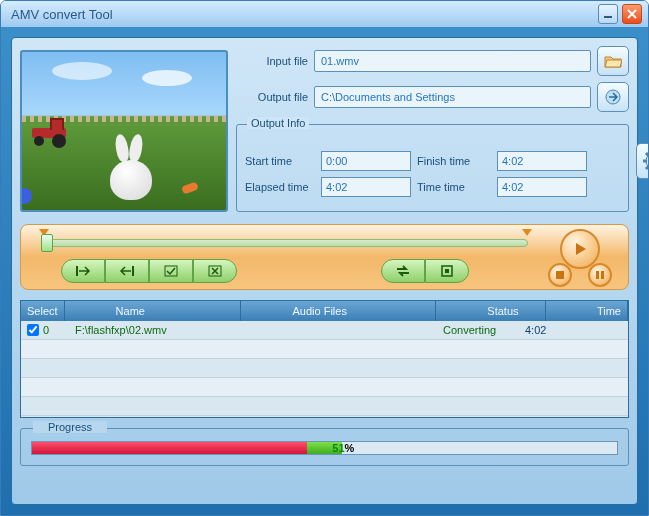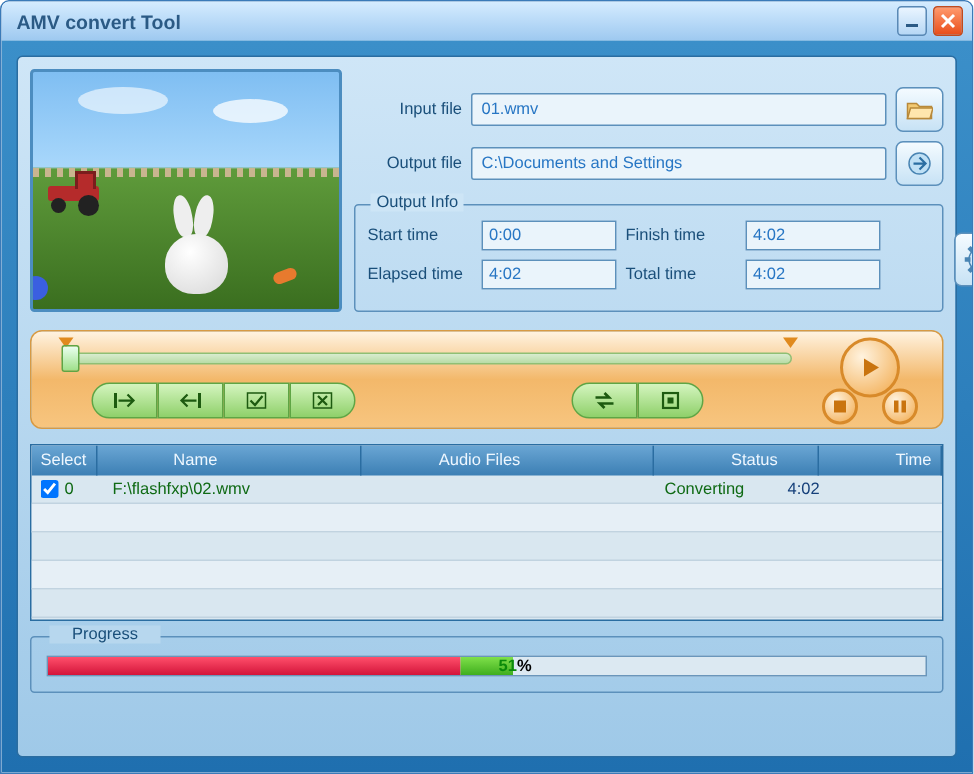--- a/index.html
+++ b/index.html
@@ -1,19 +1,19 @@
 <!DOCTYPE html>
 <html><head>
 <meta charset="utf-8">
 <style>
   * { box-sizing: border-box; margin: 0; padding: 0; font-family: "Tahoma", sans-serif; font-size: 11px; }
   body { background: #fff; }
   .window { width: 649px; height: 516px; border: 1px solid #3a7ab8; border-radius: 6px 6px 0 0; overflow: hidden; position: relative; }
   .titlebar { height: 26px; background: linear-gradient(#d5ecff,#9ec9f0); display: flex; align-items: center; padding: 0 6px; }
-  .titlebar .title { color: #2b5a85; font-size: 13px; font-weight: bold; flex: 1; padding-left: 4px; }
+  .titlebar .title { color: #2b5a85; font-size: 13px; font-weight: normal; flex: 1; padding-left: 4px; }
   .winbtn { width: 20px; height: 20px; border: 1px solid #5a89b5; border-radius: 3px; margin-left: 4px; display: flex; align-items: center; justify-content: center; cursor: pointer; }
   .minbtn { background: linear-gradient(#eaf5ff,#b6d7f5); }
   .closebtn { background: linear-gradient(#ff9a6d,#e94e1b); border-color:#c24a1d; }
   .closebtn svg line { stroke:#fff; }
   .body { position: absolute; top:26px; left:0; right:0; bottom:0; background: linear-gradient(#3b8fc9,#1f6faf); padding:10px; }
   .panel { width:100%; height:100%; border:1px solid #2a6da1; border-radius:4px; background: linear-gradient(#cfe6f7,#9fc9e8); padding:8px; position:relative; }
   .toprow { display:flex; gap:8px;align-items:flex-end; }
   .preview { width:208px; height:162px; border:2px solid #4c8dc0; border-radius:3px; background:linear-gradient(#7fbef2 0%,#a8d7fb 40%,#5f9b3b 41%,#3a6e1f 100%); position:relative; overflow:hidden; }
   .sky1 { position:absolute; top:18px; left:120px; width:50px; height:16px; background:rgba(255,255,255,.75); border-radius:50%; }
   .sky2 { position:absolute; top:10px; left:30px; width:60px; height:18px; background:rgba(255,255,255,.6); border-radius:50%; }
@@ -28,21 +28,21 @@
   .bunny .ear1{position:absolute; top:0; left:14px; width:12px; height:28px; background:#eee; border-radius:50% 50% 40% 40%; transform:rotate(-10deg);}
   .bunny .ear2{position:absolute; top:0; left:28px; width:12px; height:28px; background:#eee; border-radius:50% 50% 40% 40%; transform:rotate(10deg);}
   .carrot{position:absolute; bottom:18px; right:28px; width:16px; height:8px; background:#e77a2e; border-radius:4px; transform:rotate(-20deg);}
   .ball{position:absolute; bottom:6px; left:-6px; width:16px; height:16px; background:#3a5fe0; border-radius:50%;}
 
   .rightcol { flex:1; display:flex; flex-direction:column; gap:6px; }
   .filerow { display:flex; align-items:center; gap:6px; }
   .filerow label { color:#1a4f7a; width:72px; text-align:right; }
   .textbox { flex:1; height:22px; border:1px solid #5c90bb; background:#eaf4fb; color:#2776c4; padding:3px 6px; border-radius:2px; }
   .iconbtn { width:32px; height:30px; border:1px solid #5c90bb; border-radius:5px; background:linear-gradient(#f4fbff,#c7e2f5); display:flex; align-items:center; justify-content:center; cursor:pointer; }
-  .groupbox { border:1px solid #5c90bb; border-radius:3px; margin-top:6px; padding:10px 8px 8px; position:relative; }
+  .groupbox { border:1px solid #5c90bb; border-radius:3px; margin-top:6px; padding:26px 8px 8px; position:relative; }
   .groupbox .legend { position:absolute; top:-8px; left:10px; background:linear-gradient(#cde5f6,#cde5f6); padding:0 4px; color:#1a4f7a; }
   .inforow { display:flex; align-items:center; gap:6px; margin-bottom:6px; }
   .inforow label { color:#1a4f7a; width:70px; text-align:left;}
   .smallbox { width:90px; height:20px; border:1px solid #5c90bb; background:#eaf4fb; color:#2776c4; padding:2px 4px;}
   .gearwrap{ position:absolute; right:-44px; top:18px;}
 
   .sliderbar { margin-top:12px; height:66px; border:1px solid #d79a44; border-radius:8px; background:linear-gradient(#fff3e1,#f3b86a 50%,#f7c57f); position:relative; display:flex; align-items:flex-end; padding:6px 90px 6px 12px;}
   .track{ position:absolute; top:14px; left:20px; right:100px; height:8px; background:linear-gradient(#d8eccf,#b8dca6); border:1px solid #8fbf74; border-radius:4px;}
   .thumb{ position:absolute; top:9px; left:20px; width:12px; height:18px; background:linear-gradient(#eafff0,#9fe08a); border:1px solid #5fa545; border-radius:2px;}
   .tri{ position:absolute; top:4px; width:0; height:0; border-left:5px solid transparent; border-right:5px solid transparent; border-top:7px solid #e08a1e;}
@@ -142,21 +142,21 @@
             <span class="legend">Output Info</span>
             <div class="inforow">
               <label>Start time</label>
               <input class="smallbox" value="0:00" style="">
               <label style="width:74px">Finish time</label>
               <input class="smallbox" value="4:02" style="">
             </div>
             <div class="inforow">
               <label>Elapsed time</label>
               <input class="smallbox" value="4:02" style="">
-              <label style="width:74px">Total time</label>
+              <label style="width:74px">Time time</label>
               <input class="smallbox" value="4:02" style="">
             </div>
             <div class="gearwrap">
               <div class="iconbtn" style="width:36px;height:36px">
                 <svg width="22" height="22">
                     <circle cx="11" cy="11" r="8" fill="#cfe6f7" stroke="#4a85b3"></circle>
                     <circle cx="11" cy="11" r="3" fill="#4a85b3"></circle>
                     <g stroke="#4a85b3" stroke-width="3">
                       <line x1="11" y1="0" x2="11" y2="4"></line>
                       <line x1="11" y1="18" x2="11" y2="22"></line>

